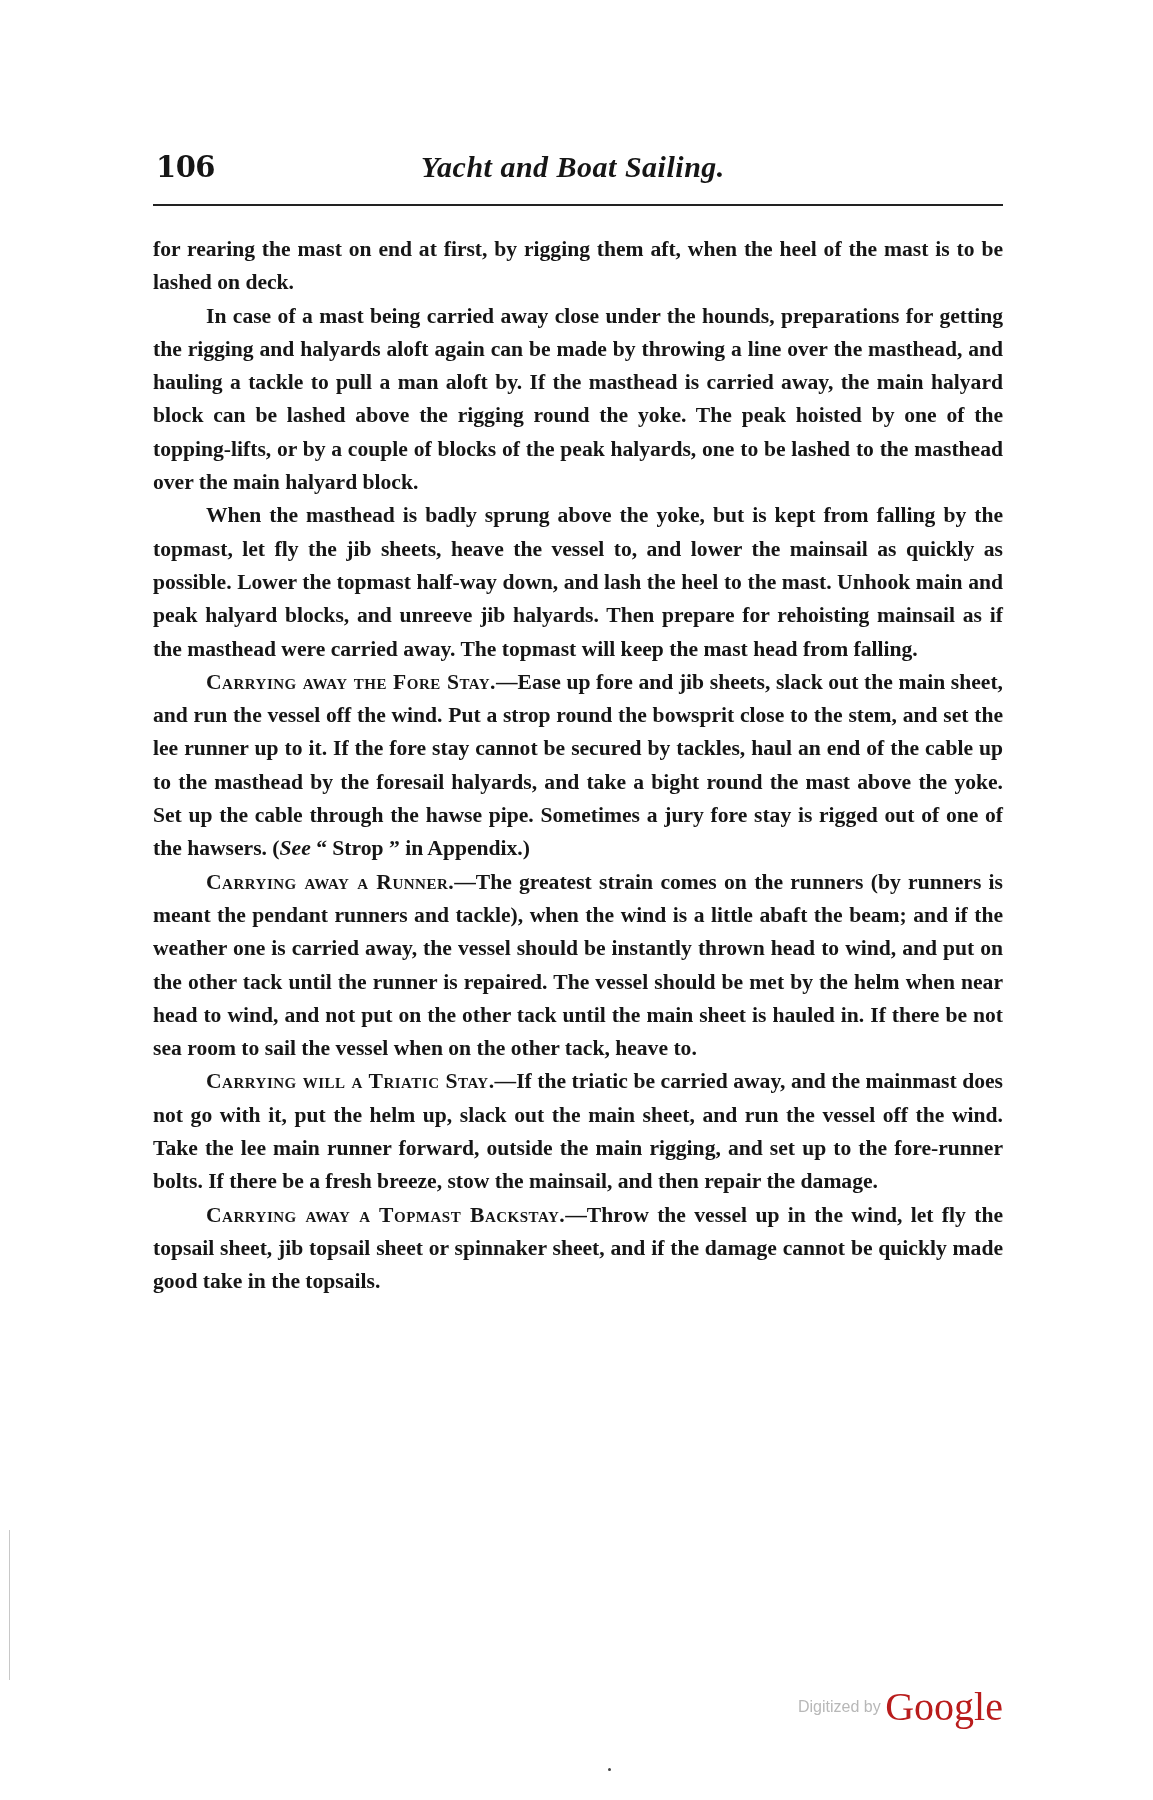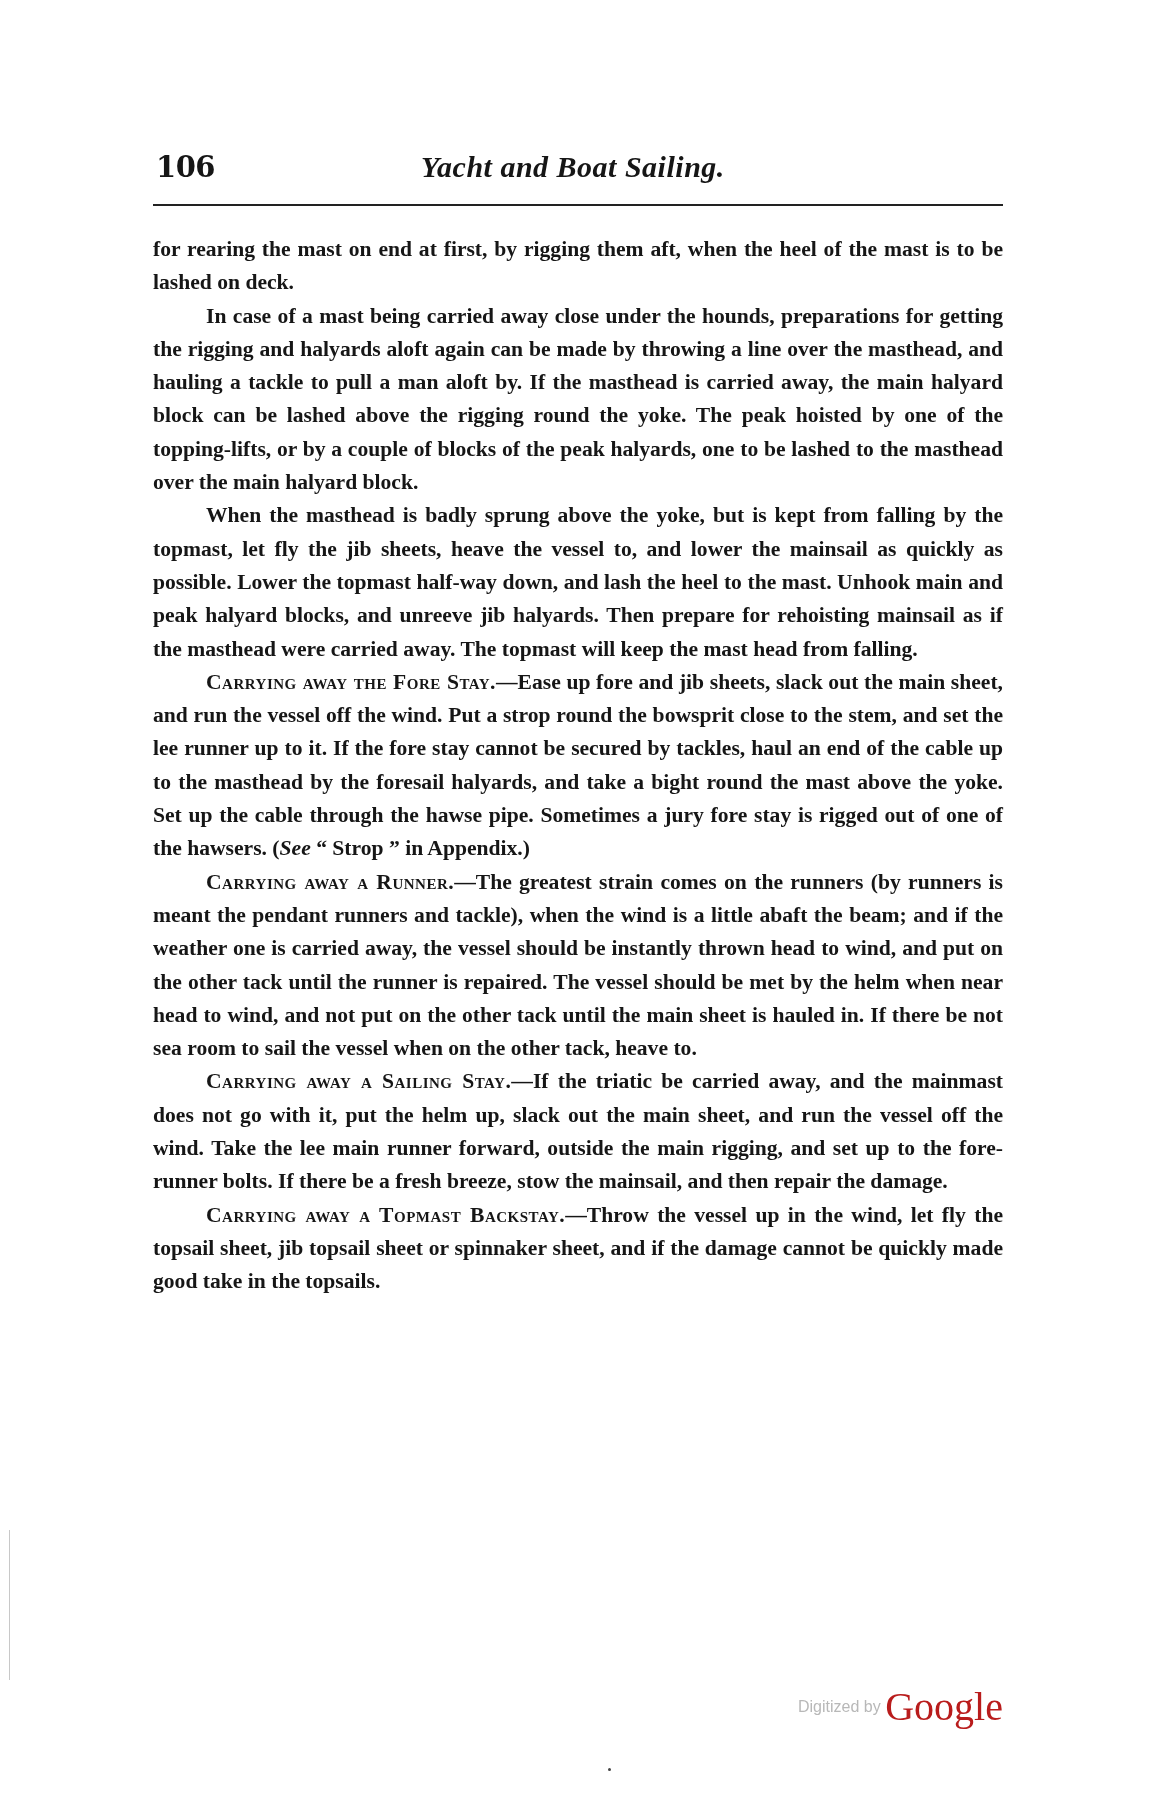--- a/index.html
+++ b/index.html
@@ -88,21 +88,21 @@
     <p class="indent">
       <span>When the masthead is badly sprung above the yoke, but is kept from falling by the topmast, let fly the jib sheets, heave the vessel to, and lower the mainsail as quickly as possible. Lower the topmast half-way down, and lash the heel to the mast. Unhook main and peak halyard blocks, and unreeve jib halyards. Then prepare for rehoisting mainsail as if the masthead were carried away. The topmast will keep the mast head from falling.</span>
     </p>
     <p class="indent">
       <span class="sc">Carrying away the Fore Stay.</span><span>—Ease up fore and jib sheets, slack out the main sheet, and run the vessel off the wind. Put a strop round the bowsprit close to the stem, and set the lee runner up to it. If the fore stay cannot be secured by tackles, haul an end of the cable up to the masthead by the foresail halyards, and take a bight round the mast above the yoke. Set up the cable through the hawse pipe. Sometimes a jury fore stay is rigged out of one of the hawsers. (</span><span class="it">See</span><span> “ Strop ” in Appendix.)</span>
     </p>
     <p class="indent">
       <span class="sc">Carrying away a Runner.</span><span>—The greatest strain comes on the runners (by runners is meant the pendant runners and tackle), when the wind is a little abaft the beam; and if the weather one is carried away, the vessel should be instantly thrown head to wind, and put on the other tack until the runner is repaired. The vessel should be met by the helm when near head to wind, and not put on the other tack until the main sheet is hauled in. If there be not sea room to sail the vessel when on the other tack, heave to.</span>
     </p>
     <p class="indent">
-      <span class="sc">Carrying away a Sailing Stay.</span><span>—If the triatic be carried away, and the mainmast does not go with it, put the helm up, slack out the main sheet, and run the vessel off the wind. Take the lee main runner forward, outside the main rigging, and set up to the fore-runner bolts. If there be a fresh breeze, stow the mainsail, and then repair the damage.</span>
+      <span class="sc">Carrying will a Triatic Stay.</span><span>—If the triatic be carried away, and the mainmast does not go with it, put the helm up, slack out the main sheet, and run the vessel off the wind. Take the lee main runner forward, outside the main rigging, and set up to the fore-runner bolts. If there be a fresh breeze, stow the mainsail, and then repair the damage.</span>
     </p>
     <p class="indent">
       <span class="sc">Carrying away a Topmast Backstay.</span><span>—Throw the vessel up in the wind, let fly the topsail sheet, jib topsail sheet or spinnaker sheet, and if the damage cannot be quickly made good take in the topsails.</span>
     </p>
   </div>
 </div>
 
 <div class="margin-line"></div>
 <div class="speck" style="left:608px;top:1768px;"></div>
 

